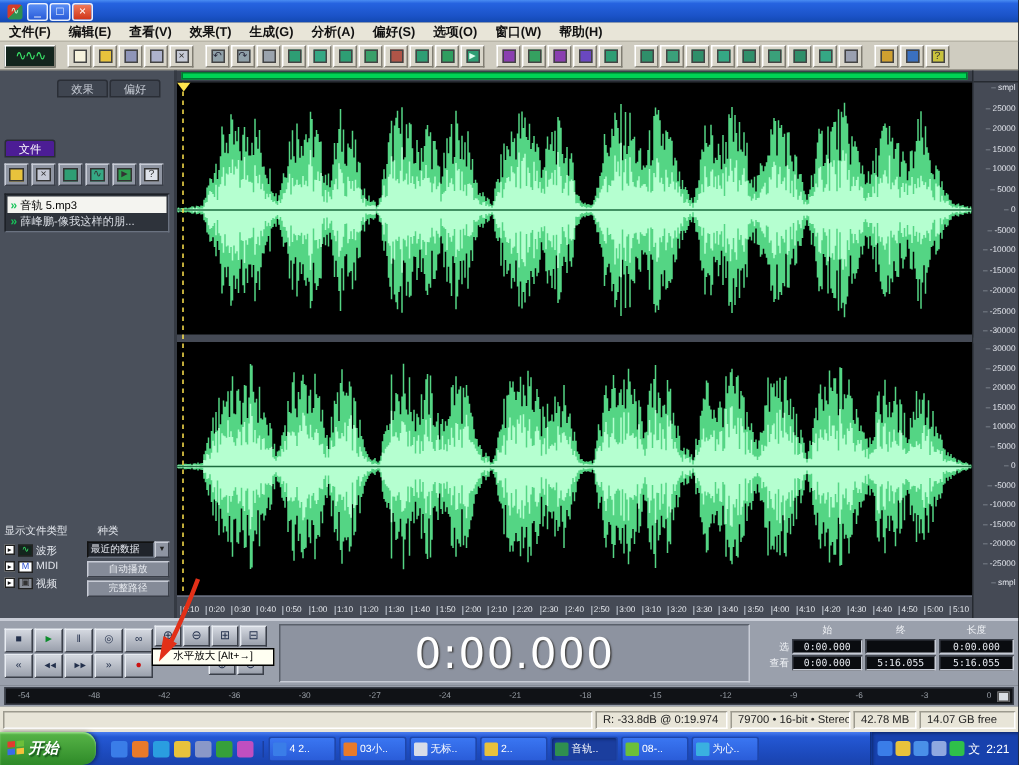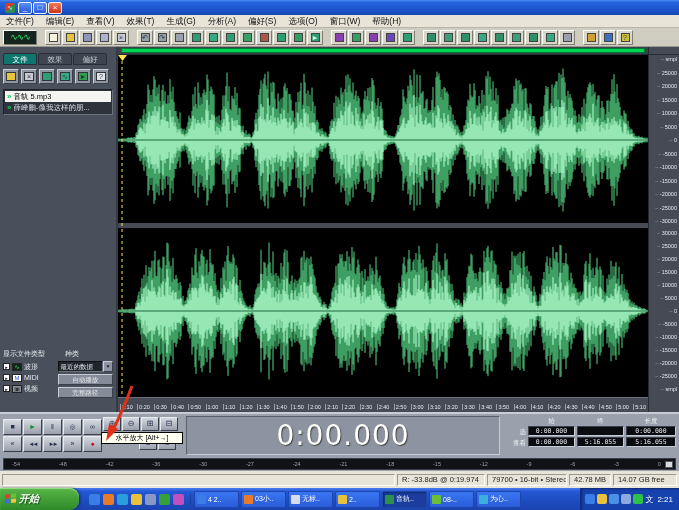--- a/index.html
+++ b/index.html
@@ -14,37 +14,37 @@
     color:#caffda;font-size:7px;line-height:10px;text-align:center;}
   .title{color:#fff;font-size:9px;font-weight:bold;text-shadow:1px 1px 1px #123;flex:1;white-space:nowrap;}
   .winbtns{display:flex;gap:1px;}
   .wbtn{width:14px;height:12px;border:1px solid #eaf0ff;border-radius:2px;font-size:8px;line-height:10px;
     text-align:center;color:#fff;background:linear-gradient(180deg,#5a8ef5,#2a5cd8);}
   .wbtn.close{background:linear-gradient(180deg,#f07a5a,#d03418);}
 
   
   .menubar{position:absolute;left:0;top:15px;width:679px;height:13px;background:#e8e5d8;border-bottom:1px solid #b8b5a8;
     display:flex;align-items:center;font-size:8.5px;color:#111;}
-  .mi{padding:0 6px;line-height:13px;}
+  .mi{padding:0 6px;line-height:13px;font-weight:bold;}
   .toolbar{position:absolute;left:0;top:28px;width:679px;height:19px;background:#cfccc0;border-bottom:1px solid #9a978c;
     display:flex;align-items:center;padding-left:3px;}
   .tgroup{display:flex;gap:1px;margin-right:8px;}
   .tbtn{width:16px;height:15px;background:#d8d5c9;border:1px solid;border-color:#fff #807d72 #807d72 #fff;
     display:flex;align-items:center;justify-content:center;}
   .tbtn .blk{width:9px;height:9px;border:1px solid #444;font-size:7px;line-height:8px;text-align:center;color:#fff;}
   .tbtn.wide{width:34px;background:#13251d;}
   .tbtn.wide .blk{width:28px;height:11px;border:none;background:transparent;color:#3ae86a;font-size:9px;line-height:11px;letter-spacing:-1px;}
 
   
   .leftpanel{position:absolute;left:0;top:47px;width:118px;height:365px;background:#4a505b;
     border-right:2px solid #353a43;display:flex;flex-direction:column;padding:6px 3px 3px 3px;}
   .ltabs{display:flex;gap:1px;margin-bottom:4px;}
   .ltab{width:34px;height:12px;font-size:7.5px;text-align:center;line-height:12px;color:#c6cbd4;
     background:#3f4550;border:1px solid #2a2e36;border-radius:2px 2px 0 0;}
-  .ltab.active{background:#0f766e;color:#fff;}
+  .ltab.active{background:#4c1d95;color:#fff;margin-top:40px;}
   .licons{display:flex;gap:2px;margin-bottom:5px;}
   .lbtn{width:16px;height:15px;background:#8f95a2;border:1px solid;border-color:#c8ccd6 #3a3f49 #3a3f49 #c8ccd6;
     display:flex;align-items:center;justify-content:center;}
   .lbtn .blk{width:10px;height:9px;border:1px solid #333;font-size:7px;line-height:8px;text-align:center;color:#333;}
   .filelist{background:#2e333b;border:1px solid;border-color:#1d2127 #6a7280 #6a7280 #1d2127;padding:1px;}
   .fitem{display:flex;align-items:center;height:11px;font-size:7.5px;color:#d9dde4;white-space:nowrap;overflow:hidden;}
   .fitem.sel{background:#f4f4f0;color:#000;}
   .fitem .fic{color:#18c45a;font-size:8px;margin:0 2px;font-weight:bold;}
   .lspacer{flex:1;}
   .typesec{height:60px;font-size:7px;color:#e3e6ec;}
@@ -119,21 +119,21 @@
   .statusbar{position:absolute;left:0;top:471px;width:679px;height:17px;background:#e8e5d8;
     display:flex;align-items:center;gap:2px;padding:2px 2px;}
   .sbfield{height:12px;border:1px solid;border-color:#9c9a8e #fff #fff #9c9a8e;font-size:7.5px;color:#222;
     line-height:10px;padding:0 4px;white-space:nowrap;overflow:hidden;}
   .sbfield.big{flex:1;}
 
   
   .taskbar{position:absolute;left:0;top:488px;width:679px;height:22px;
     background:linear-gradient(180deg,#4a7df0 0%,#2458d4 15%,#1c49bb 70%,#1a43ae 100%);
     display:flex;align-items:center;}
-  .startbtn{height:22px;width:79px;background:linear-gradient(180deg,#58b548,#2e8a28);
+  .startbtn{height:22px;width:64px;background:linear-gradient(180deg,#58b548,#2e8a28);
     border-radius:0 9px 9px 0;display:flex;align-items:center;gap:3px;padding-left:5px;
     box-shadow:inset 0 1px 1px #9ae08a, 1px 0 3px rgba(0,0,0,.5);}
   .flag{width:11px;height:10px;display:grid;grid-template-columns:5px 5px;grid-auto-rows:4px;gap:1px;transform:skewY(-6deg);}
   .flag i{display:block;}
   .startlabel{color:#fff;font-size:10px;font-weight:bold;font-style:italic;text-shadow:1px 1px 1px #14501a;}
   .qlaunch{display:flex;align-items:center;gap:3px;padding:0 6px;border-right:1px solid #1b3e9e;margin-left:4px;}
   .qlico{width:11px;height:11px;border-radius:2px;font-size:7px;line-height:10px;text-align:center;color:#fff;}
   .tasks{flex:1;display:flex;align-items:center;gap:2px;padding:0 3px;overflow:hidden;}
   .task{width:45px;height:17px;background:linear-gradient(180deg,#3a76f2,#2a5cd8);border:1px solid #1e46ab;border-radius:2px;
     display:flex;align-items:center;gap:2px;padding:0 2px;color:#fff;font-size:7px;white-space:nowrap;overflow:hidden;}

